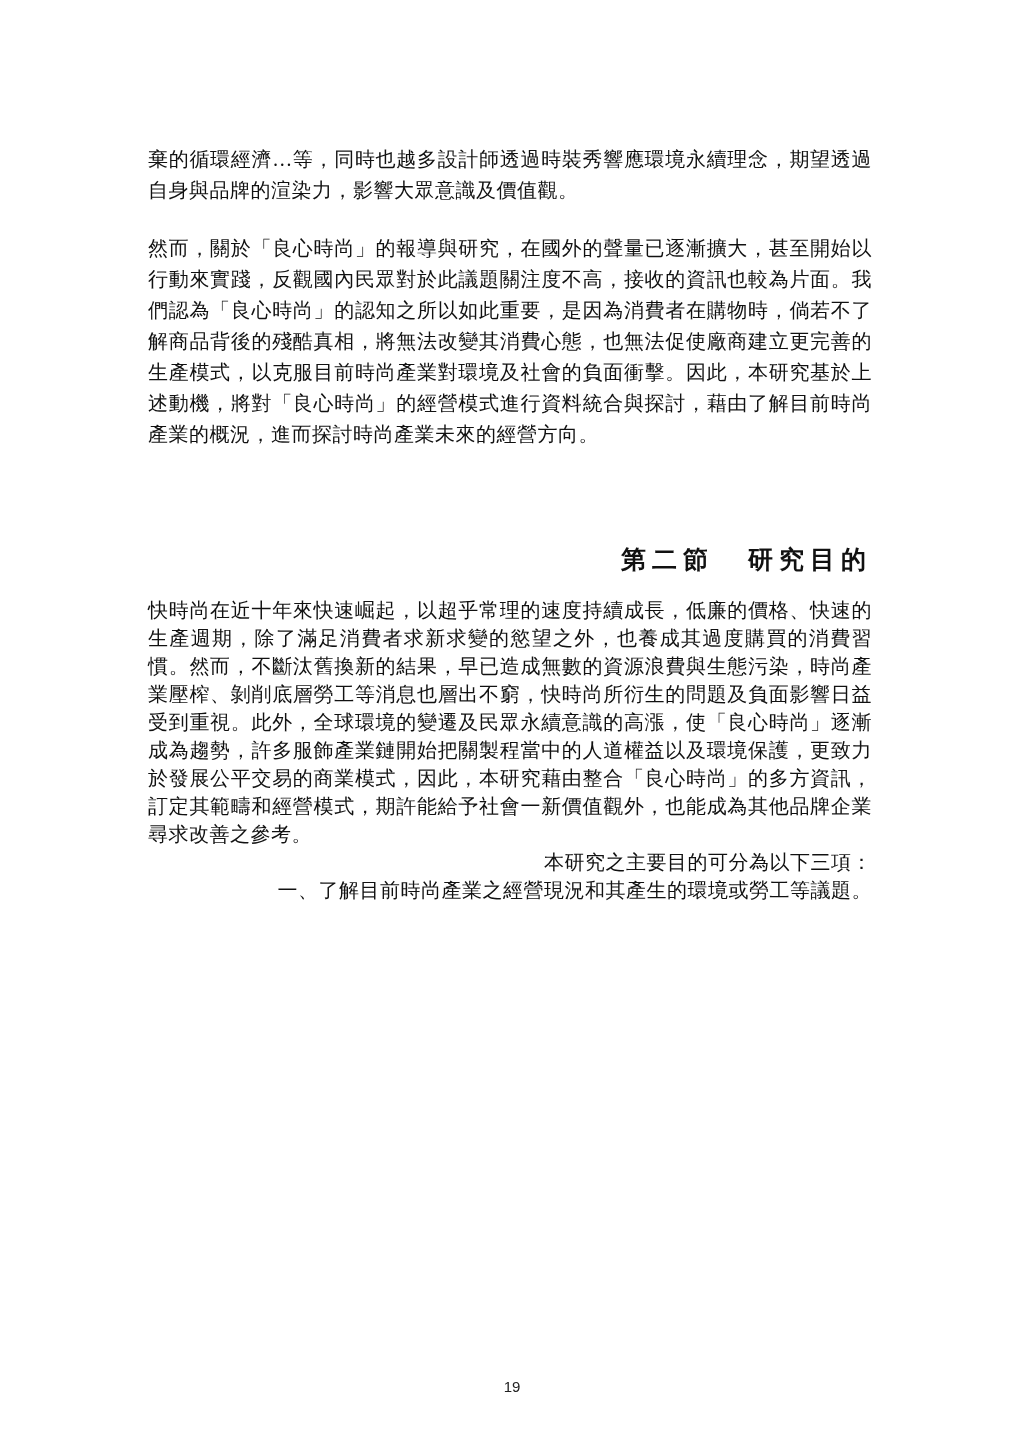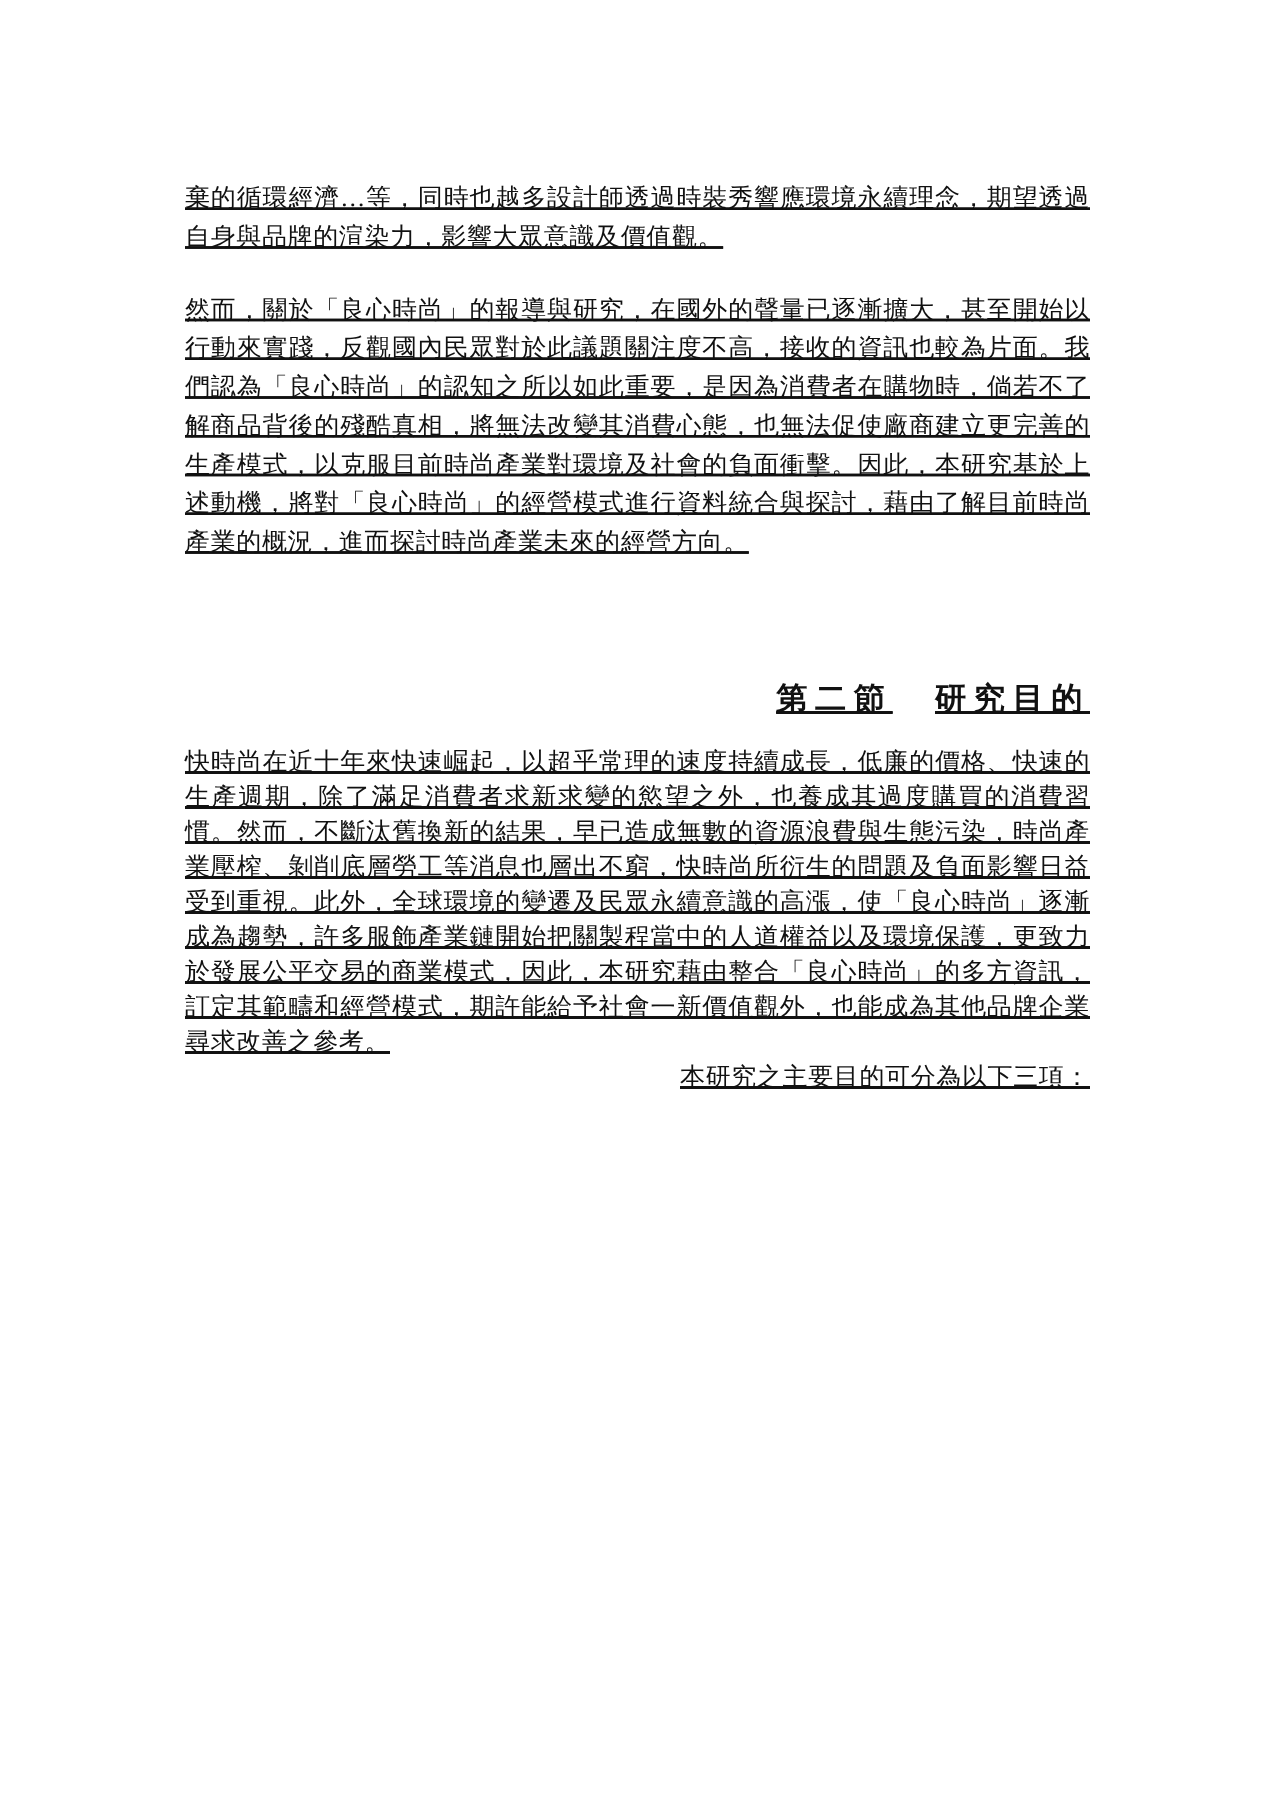--- a/index.html
+++ b/index.html
@@ -1,15 +1,15 @@
 <!DOCTYPE html>
 <html><head>
 <meta charset="utf-8">
 <style>
-  * { margin: 0; padding: 0; box-sizing: border-box; text-decoration: underline; }
+  * { margin: 0; padding: 0; box-sizing: border-box; }
   html, body {
     background: #ffffff;
   }
   body {
     width: 1024px;
     height: 1448px;
     position: relative;
     font-family: "Liberation Serif", "DejaVu Serif", serif;
     color: #111111;
   }
@@ -84,17 +84,19 @@
 
     <p class="body-text para-gap">然而，關於「良心時尚」的報導與研究，在國外的聲量已逐漸擴大，甚至開始以行動來實踐，反觀國內民眾對於此議題關注度不高，接收的資訊也較為片面。我們認為「良心時尚」的認知之所以如此重要，是因為消費者在購物時，倘若不了解商品背後的殘酷真相，將無法改變其消費心態，也無法促使廠商建立更完善的生產模式，以克服目前時尚產業對環境及社會的負面衝擊。因此，本研究基於上述動機，將對「良心時尚」的經營模式進行資料統合與探討，藉由了解目前時尚產業的概況，進而探討時尚產業未來的經營方向。</p>
 
     <h2 class="section-heading">
       <span class="heading-num">第二節</span><span>研究目的</span>
     </h2>
 
     <div class="purpose-block">
       <p class="purpose-paragraph">快時尚在近十年來快速崛起，以超乎常理的速度持續成長，低廉的價格、快速的生產週期，除了滿足消費者求新求變的慾望之外，也養成其過度購買的消費習慣。然而，不斷汰舊換新的結果，早已造成無數的資源浪費與生態污染，時尚產業壓榨、剝削底層勞工等消息也層出不窮，快時尚所衍生的問題及負面影響日益受到重視。此外，全球環境的變遷及民眾永續意識的高漲，使「良心時尚」逐漸成為趨勢，許多服飾產業鏈開始把關製程當中的人道權益以及環境保護，更致力於發展公平交易的商業模式，因此，本研究藉由整合「良心時尚」的多方資訊，訂定其範疇和經營模式，期許能給予社會一新價值觀外，也能成為其他品牌企業尋求改善之參考。</p>
       <p class="purpose-intro">本研究之主要目的可分為以下三項：</p>
+      <p class="purpose-item">一、了解目前時尚產業之經營現況和其產生的環境或勞工等議題。</p>
     </div>
 
   </div>
 
+  <div class="page-number">19</div>
 </div>
 
 </body></html>

